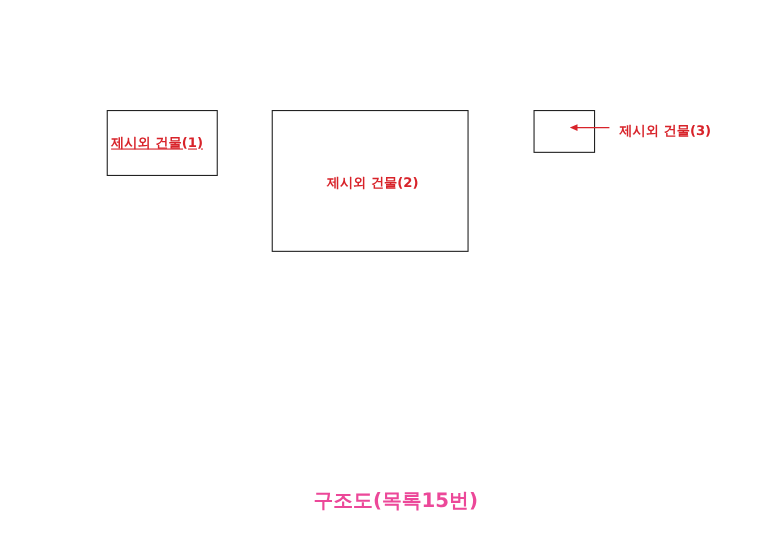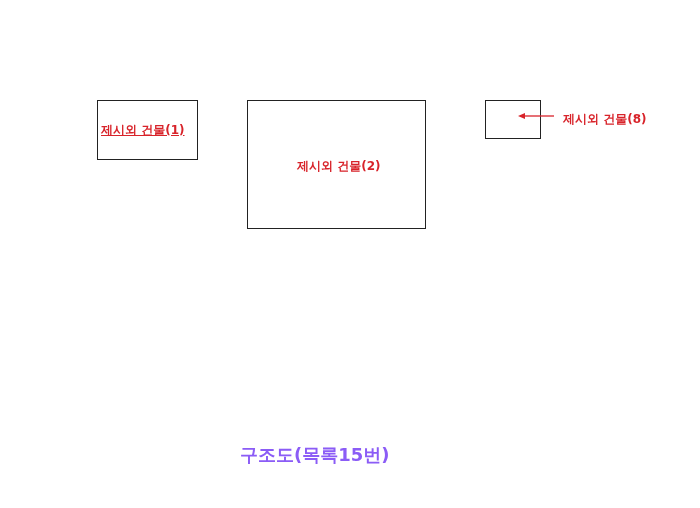--- a/index.html
+++ b/index.html
@@ -1,31 +1,31 @@
 <!DOCTYPE html>
 <html><head>
 <meta charset="utf-8">
 <style>
   html, body { margin:0; padding:0; background:#ffffff; }
   body { width:700px; height:508px; position:relative; overflow:hidden;
          font-family:"DejaVu Sans", sans-serif; }
   .box { position:absolute; border:1px solid #222; box-sizing:border-box; background:#fff; }
   .lbl { position:absolute; color:#d8232a; font-weight:bold; font-size:12px; white-space:nowrap; }
-  .title { position:absolute; color:#8b5cf6; font-weight:bold; font-size:18px; white-space:nowrap; }
+  .title { position:absolute; color:#ec4899; font-weight:bold; font-size:18px; white-space:nowrap;margin-left:45px; }
   .arrow { position:absolute; }
 </style>
 </head>
 <body>
 
 <div class="box" style="left:97px;top:100px;width:101px;height:60px;"></div>
 <div class="lbl" style="left:101px;top:122px;text-decoration:underline;">제시외 건물(1)</div>
 
 <div class="box" style="left:247px;top:100px;width:179px;height:129px;"></div>
 <div class="lbl" style="left:297px;top:158px;text-align:center;">제시외 건물(2)</div>
 
 <div class="box" style="left:485px;top:100px;width:56px;height:39px;"></div>
 <svg class="arrow" style="left:518px;top:111px;" width="40" height="10" viewBox="0 0 40 10">
   <line x1="4" y1="5" x2="36" y2="5" stroke="#d8232a" stroke-width="1.3"></line>
   <polygon points="0,5 7,2 7,8" fill="#d8232a"></polygon>
 </svg>
-<div class="lbl" style="left:563px;top:111px;">제시외 건물(8)</div>
+<div class="lbl" style="left:563px;top:111px;">제시외 건물(3)</div>
 
 <div class="title" style="left:240px;top:443px;">구조도(목록15번)</div>
 
 </body></html>

